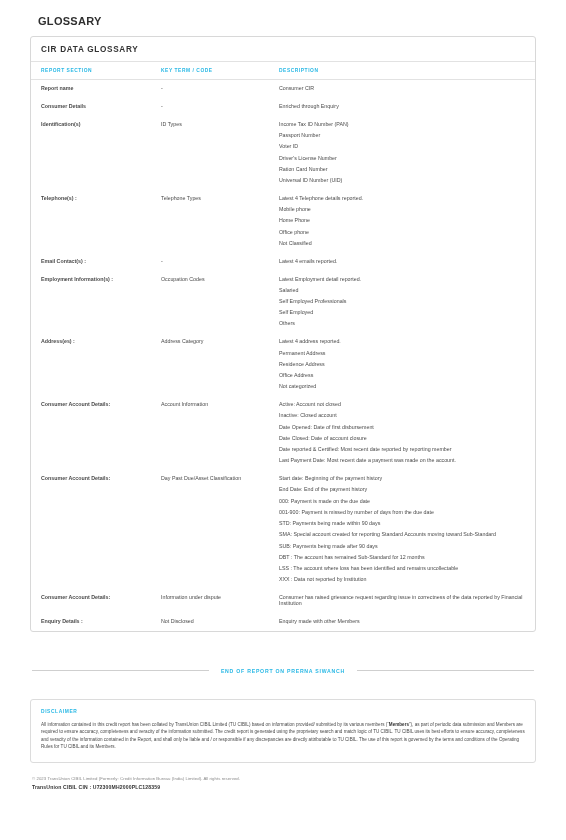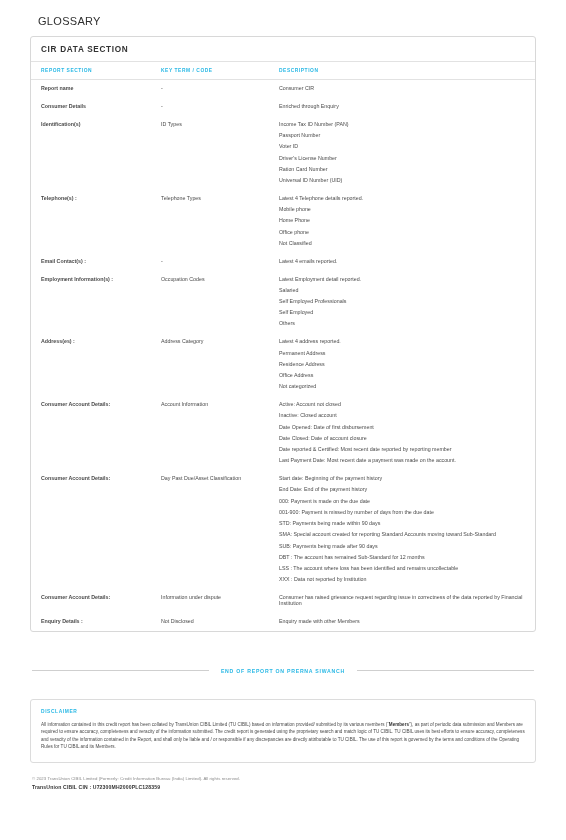--- a/index.html
+++ b/index.html
@@ -17,21 +17,21 @@
   .page {
     width: 566px;
     height: 840px;
     box-sizing: border-box;
     padding: 0 30px;
     position: relative;
   }
   
   .page-title {
     font-size: 11px;
-    font-weight: normal;
+    font-weight: bold;
     letter-spacing: 0.3px;
     color: #2f2f2f;
     margin: 15px 0 0 8px;
   }
   
   .card {
     margin-top: 9px;
     border: 1px solid #d8d8d8;
     border-radius: 3px;
     background: #fff;
@@ -152,21 +152,21 @@
   }
 </style>
 </head>
 <body>
 
 <div class="page">
 
   <h1 class="page-title">GLOSSARY</h1>
 
   <div class="card">
-    <div class="card-title">CIR DATA SECTION</div>
+    <div class="card-title">CIR DATA GLOSSARY</div>
 
     <table class="glossary">
       <colgroup>
         <col class="col-section">
         <col class="col-key">
         <col class="col-desc">
       </colgroup>
       <thead>
         <tr>
           <th class="col-section">REPORT SECTION</th>

